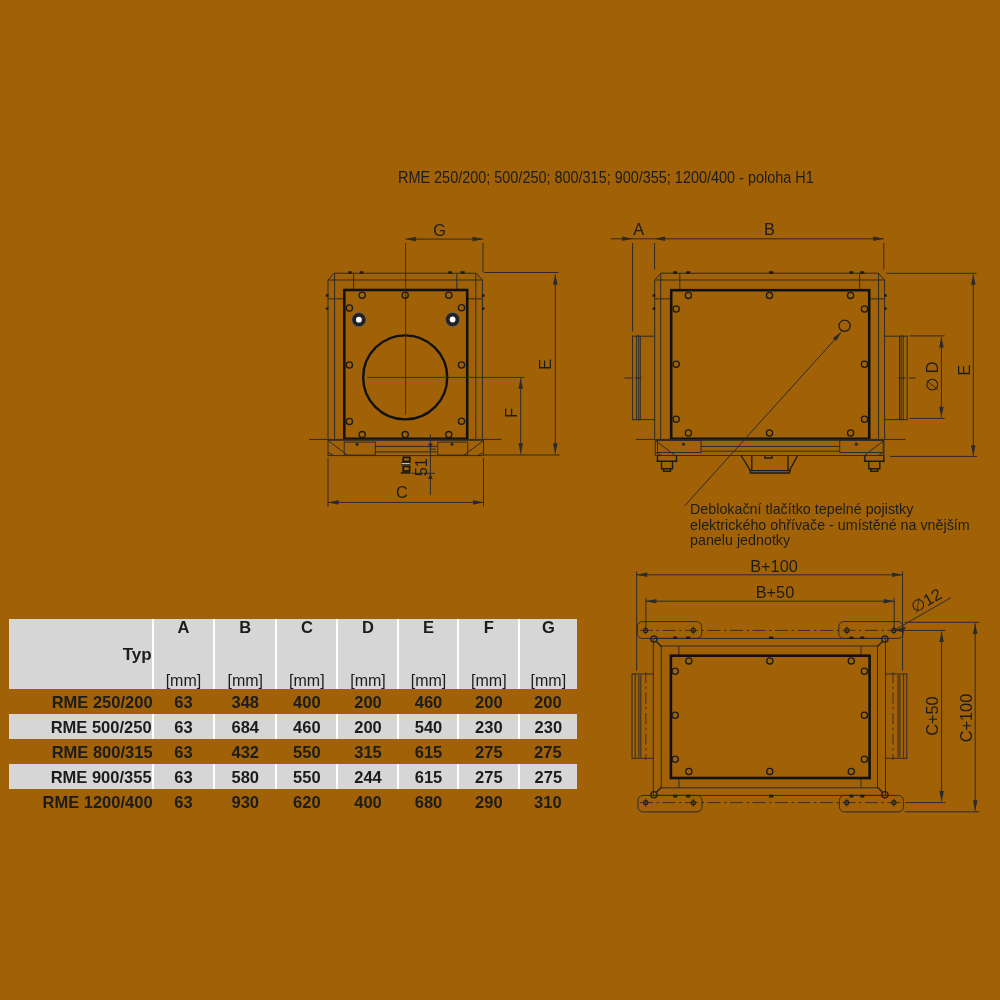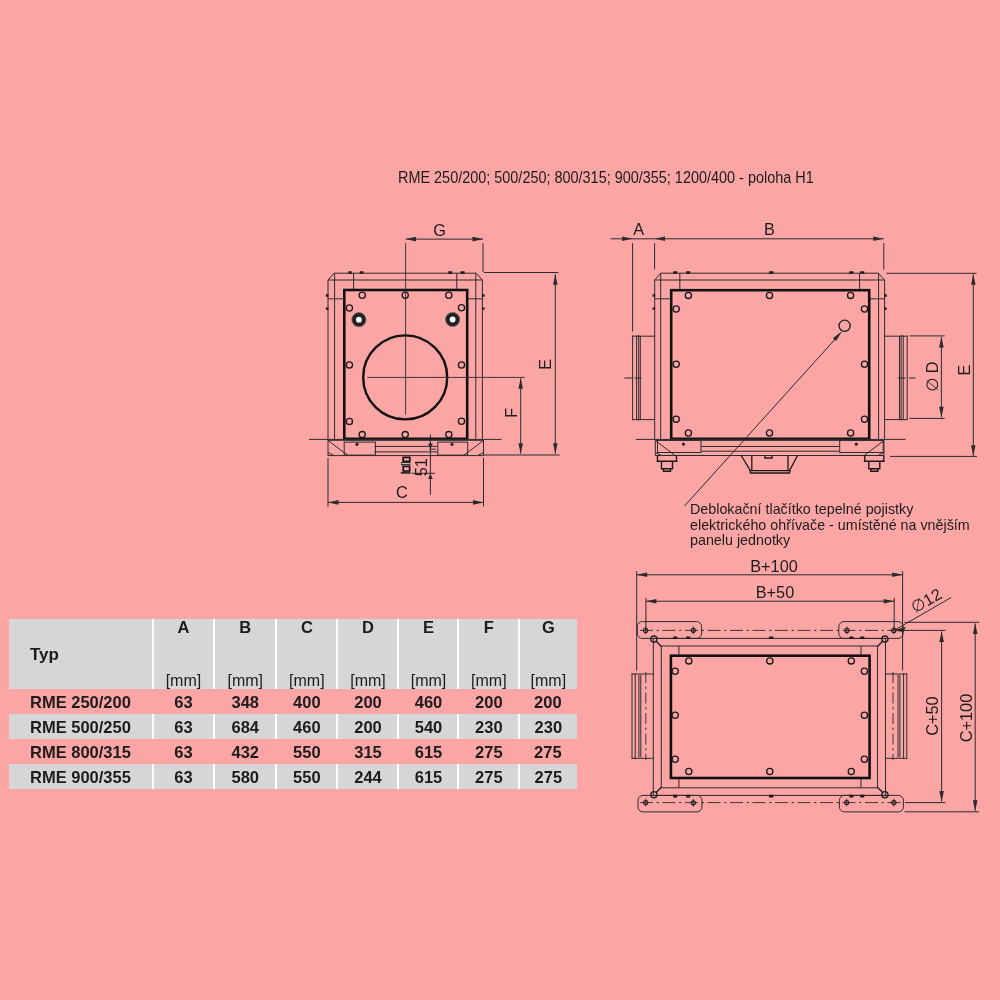--- a/index.html
+++ b/index.html
@@ -1,25 +1,25 @@
 <!DOCTYPE html>
 <html><head>
 <meta charset="utf-8">
 <style>
   html,body{margin:0;padding:0;background:#fff;}
-  #page{position:relative;width:1000px;height:1000px;background:#fca5a5;overflow:hidden;
+  #page{position:relative;width:1000px;height:1000px;background:#a16207;overflow:hidden;
         font-family:"Liberation Sans", sans-serif;color:#1a1a1a;}
   #title{position:absolute;left:398px;top:169px;font-size:17.4px;line-height:17px;color:#1c1c1c;white-space:nowrap;transform:scaleX(0.83);transform-origin:0 0;}
   svg{position:absolute;left:0;top:0;}
   table{border-collapse:collapse;table-layout:fixed;}
   #dims{position:absolute;left:9px;top:619px;}
   #dims td{padding:0;font-size:16.5px;color:#1c1c1c;text-align:center;vertical-align:middle;}
   #dims .g{background:#d6d6d6;}
   #dims td.sep{border-left:2px solid #fff;}
-  #dims .typ{text-align:left;padding-left:21px;}
+  #dims .typ{text-align:right;padding-left:21px;}
   #dims thead td{height:50px;}
   #dims tbody td{height:24px;padding-top:1px;font-weight:bold;}
   .hl{font-weight:bold;font-size:16.5px;line-height:17px;}
   .mm{font-weight:normal;font-size:16px;line-height:17px;margin-top:36px;}
 </style>
 </head>
 <body>
 <div id="page">
 
   <div id="title">RME 250/200; 500/250; 800/315; 900/355; 1200/400 - poloha H1</div>
@@ -375,15 +375,25 @@
       <tr>
         <td class="g typ">RME 900/355</td>
           <td class="g sep">63</td>
           <td class="g sep">580</td>
           <td class="g sep">550</td>
           <td class="g sep">244</td>
           <td class="g sep">615</td>
           <td class="g sep">275</td>
           <td class="g sep">275</td>
       </tr>
+      <tr>
+        <td class="typ">RME 1200/400</td>
+          <td>63</td>
+          <td>930</td>
+          <td>620</td>
+          <td>400</td>
+          <td>680</td>
+          <td>290</td>
+          <td>310</td>
+      </tr>
     </tbody>
   </table>
 </div>
 
 </body></html>

